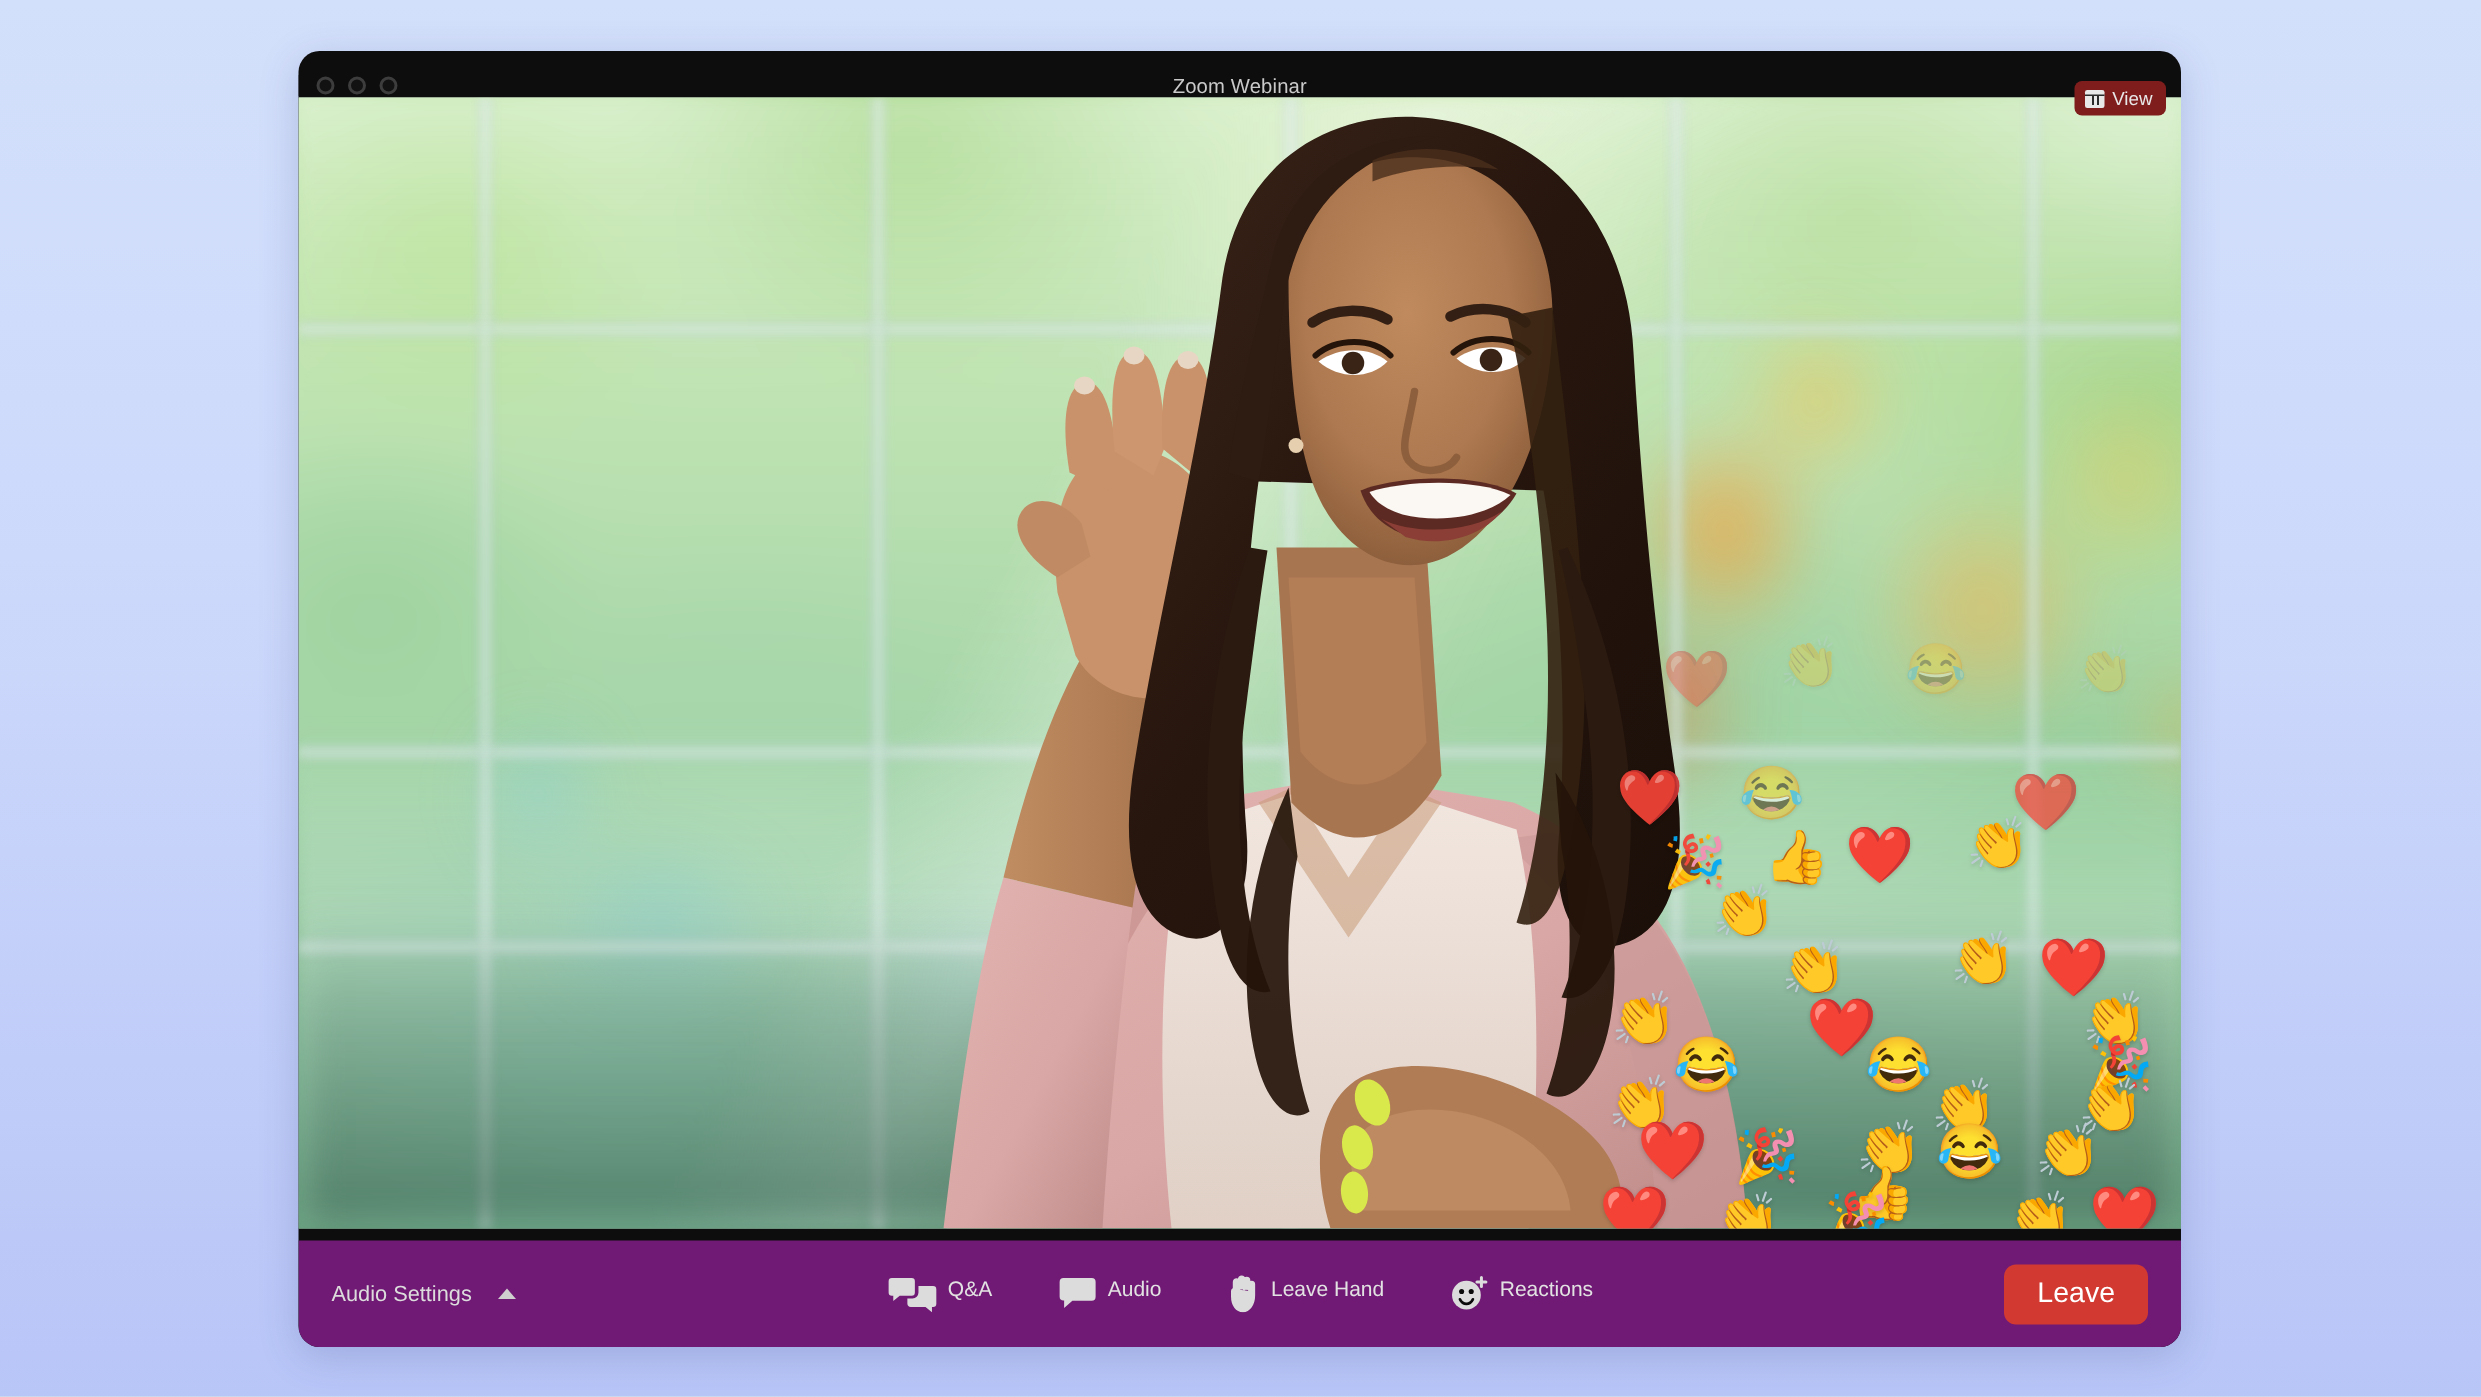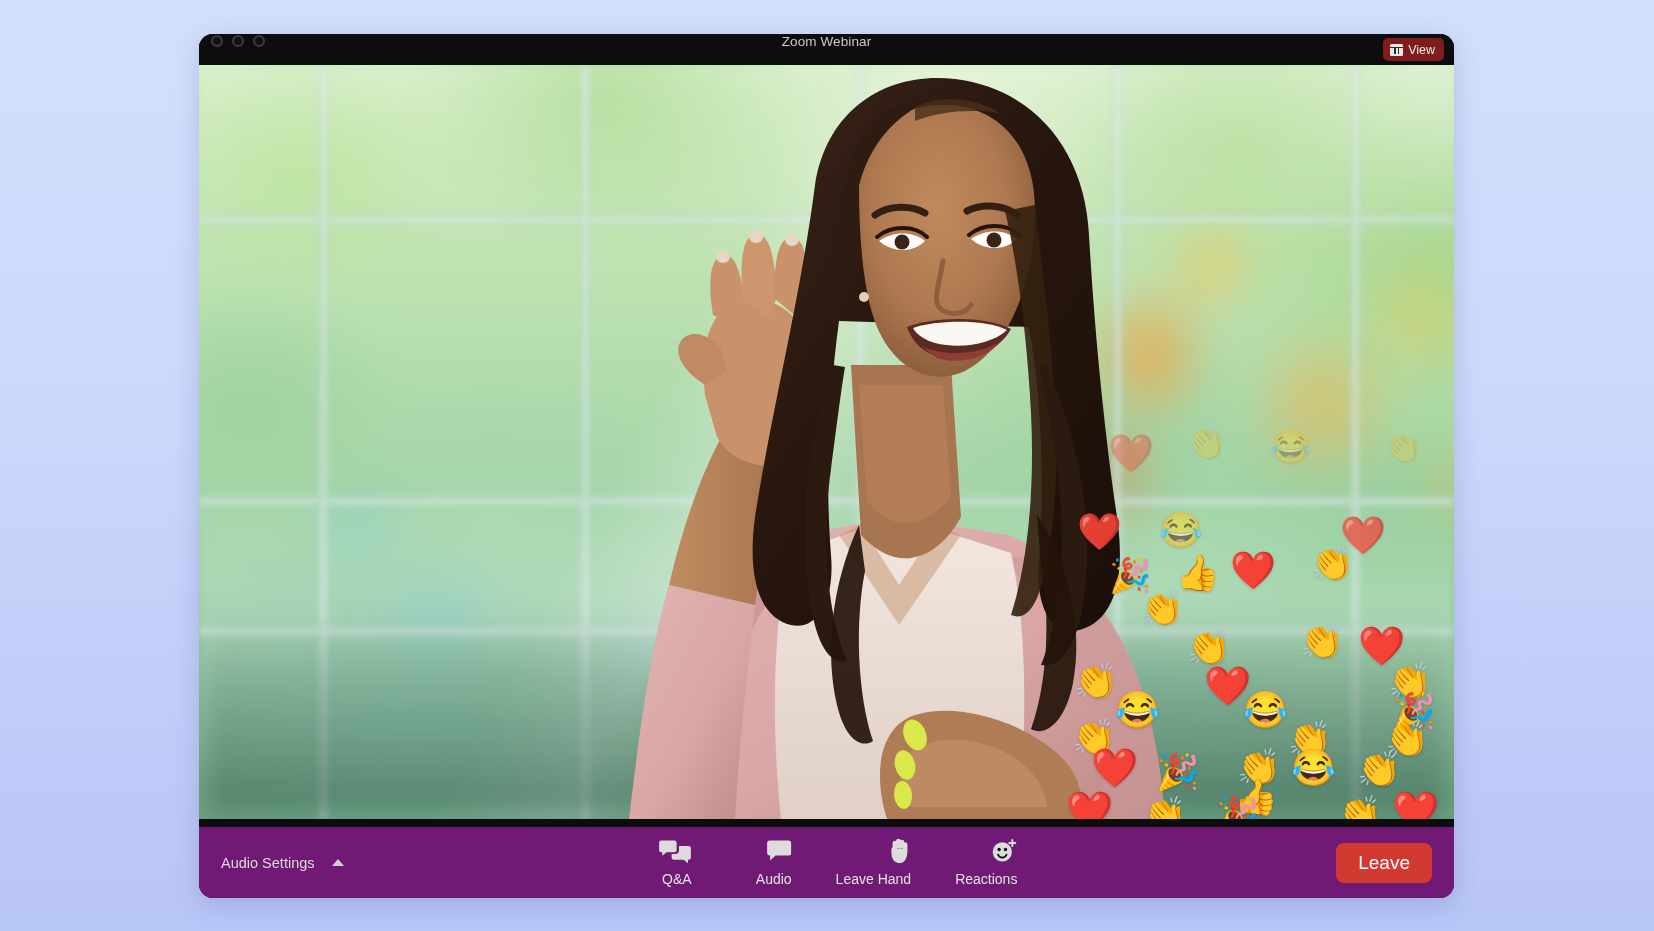--- a/index.html
+++ b/index.html
@@ -25,21 +25,21 @@
     height: 864px;
     border-radius: 14px;
     background: #0d0d0d;
     overflow: hidden;
     box-shadow: 0 6px 26px rgba(60,70,130,0.22);
   }
 
   
   #titlebar {
     position: absolute;
-    left: 0; top: 0;
+    left: 0; top: 16px;
     width: 100%;
     height: 14px;
     background: #0d0d0d;
     display: flex;
     align-items: center;
     z-index: 20;
   }
 
   #traffic-lights {
     display: flex;
@@ -242,22 +242,22 @@
     position: absolute;
     left: 50%;
     top: 50%;
     transform: translate(-50%, -50%);
     display: flex;
     align-items: flex-end;
     gap: 44px;
   }
   .tb-item {
     display: flex;
-    flex-direction: column;
-    align-items: flex-end;
+    flex-direction: row;
+    align-items: flex-start;
     gap: 7px;
     cursor: pointer;
     min-width: 56px;
   }
   .tb-icon { height: 24px; display: flex; align-items: flex-end; justify-content: center; }
   .tb-icon svg { display: block; }
   .tb-label {
     color: #e2e2e2;
     font-size: 14px;
     white-space: nowrap;

